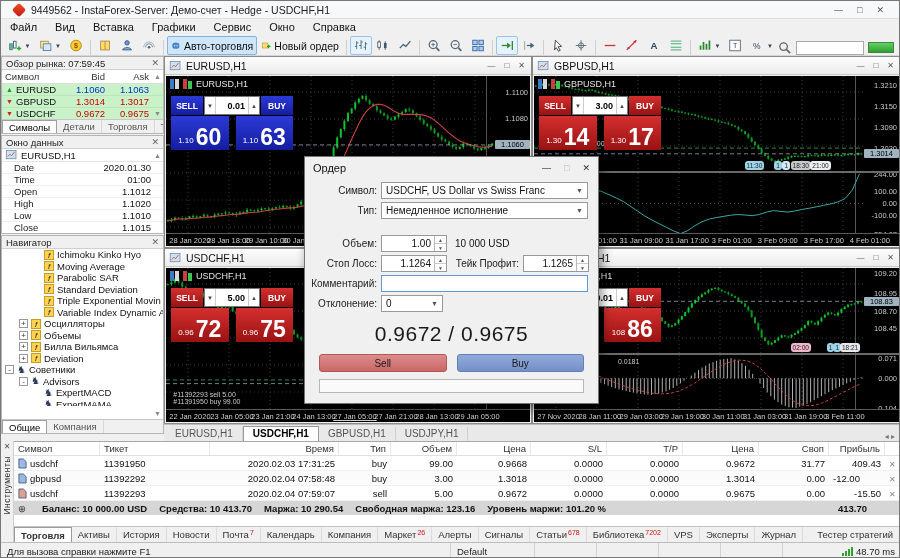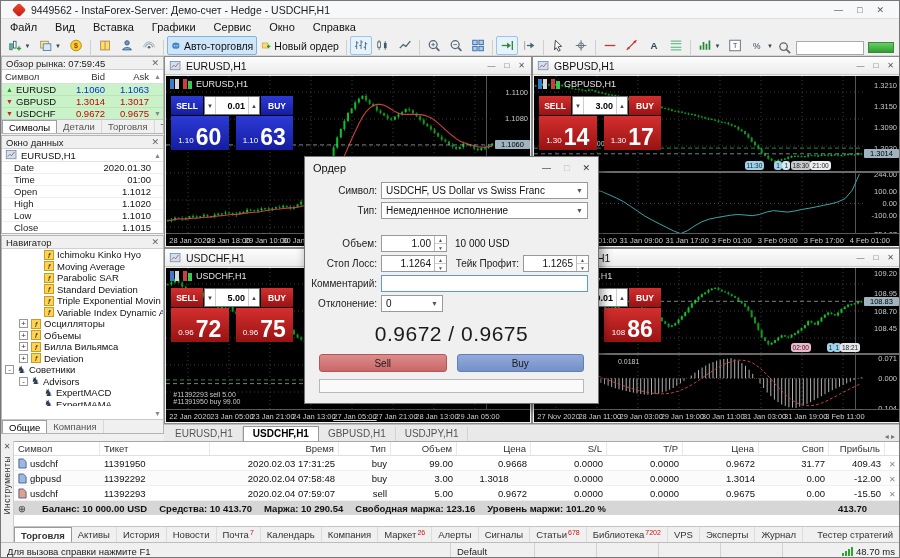--- a/index.html
+++ b/index.html
@@ -611,26 +611,26 @@
         <div style="width: 86px; text-align: left; display: flex; align-items: center;">
           <svg width="9" height="11" viewBox="0 0 10 12" style="margin-right: 3px;">
             <path d="M1 1h5l3 3v7H1z" fill="#9ab8e0" stroke="#44608a"></path>
           </svg>
           <span>gbpusd</span>
         </div>
         <div style="width: 110px; text-align: left;">11392292</div>
         <div style="width: 129px; text-align: right;">2020.02.04 07:58:48</div>
         <div style="width: 52px; text-align: right;">buy</div>
         <div style="width: 66px; text-align: right;">3.00</div>
-        <div style="width: 74px; text-align: center;">1.3018</div>
+        <div style="width: 74px; text-align: right;">1.3018</div>
         <div style="width: 76px; text-align: right;">0.0000</div>
         <div style="width: 76px; text-align: right;">0.0000</div>
         <div style="width: 76px; text-align: right;">1.3014</div>
         <div style="width: 70px; text-align: right;">0.00</div>
-        <div style="width: 56px; text-align: right;">-12.00</div>
+        <div style="width: 56px; text-align: left;">-12.00</div>
         <div><span style="color:#888;font-size:8px">✕</span></div>
       </div>
       <div class="tr-row">
         <div style="width: 86px; text-align: left; display: flex; align-items: center;">
           <svg width="9" height="11" viewBox="0 0 10 12" style="margin-right: 3px;">
             <path d="M1 1h5l3 3v7H1z" fill="#e0a090" stroke="#44608a"></path>
           </svg>
           <span>usdchf</span>
         </div>
         <div style="width: 110px; text-align: left;">11392293</div>

